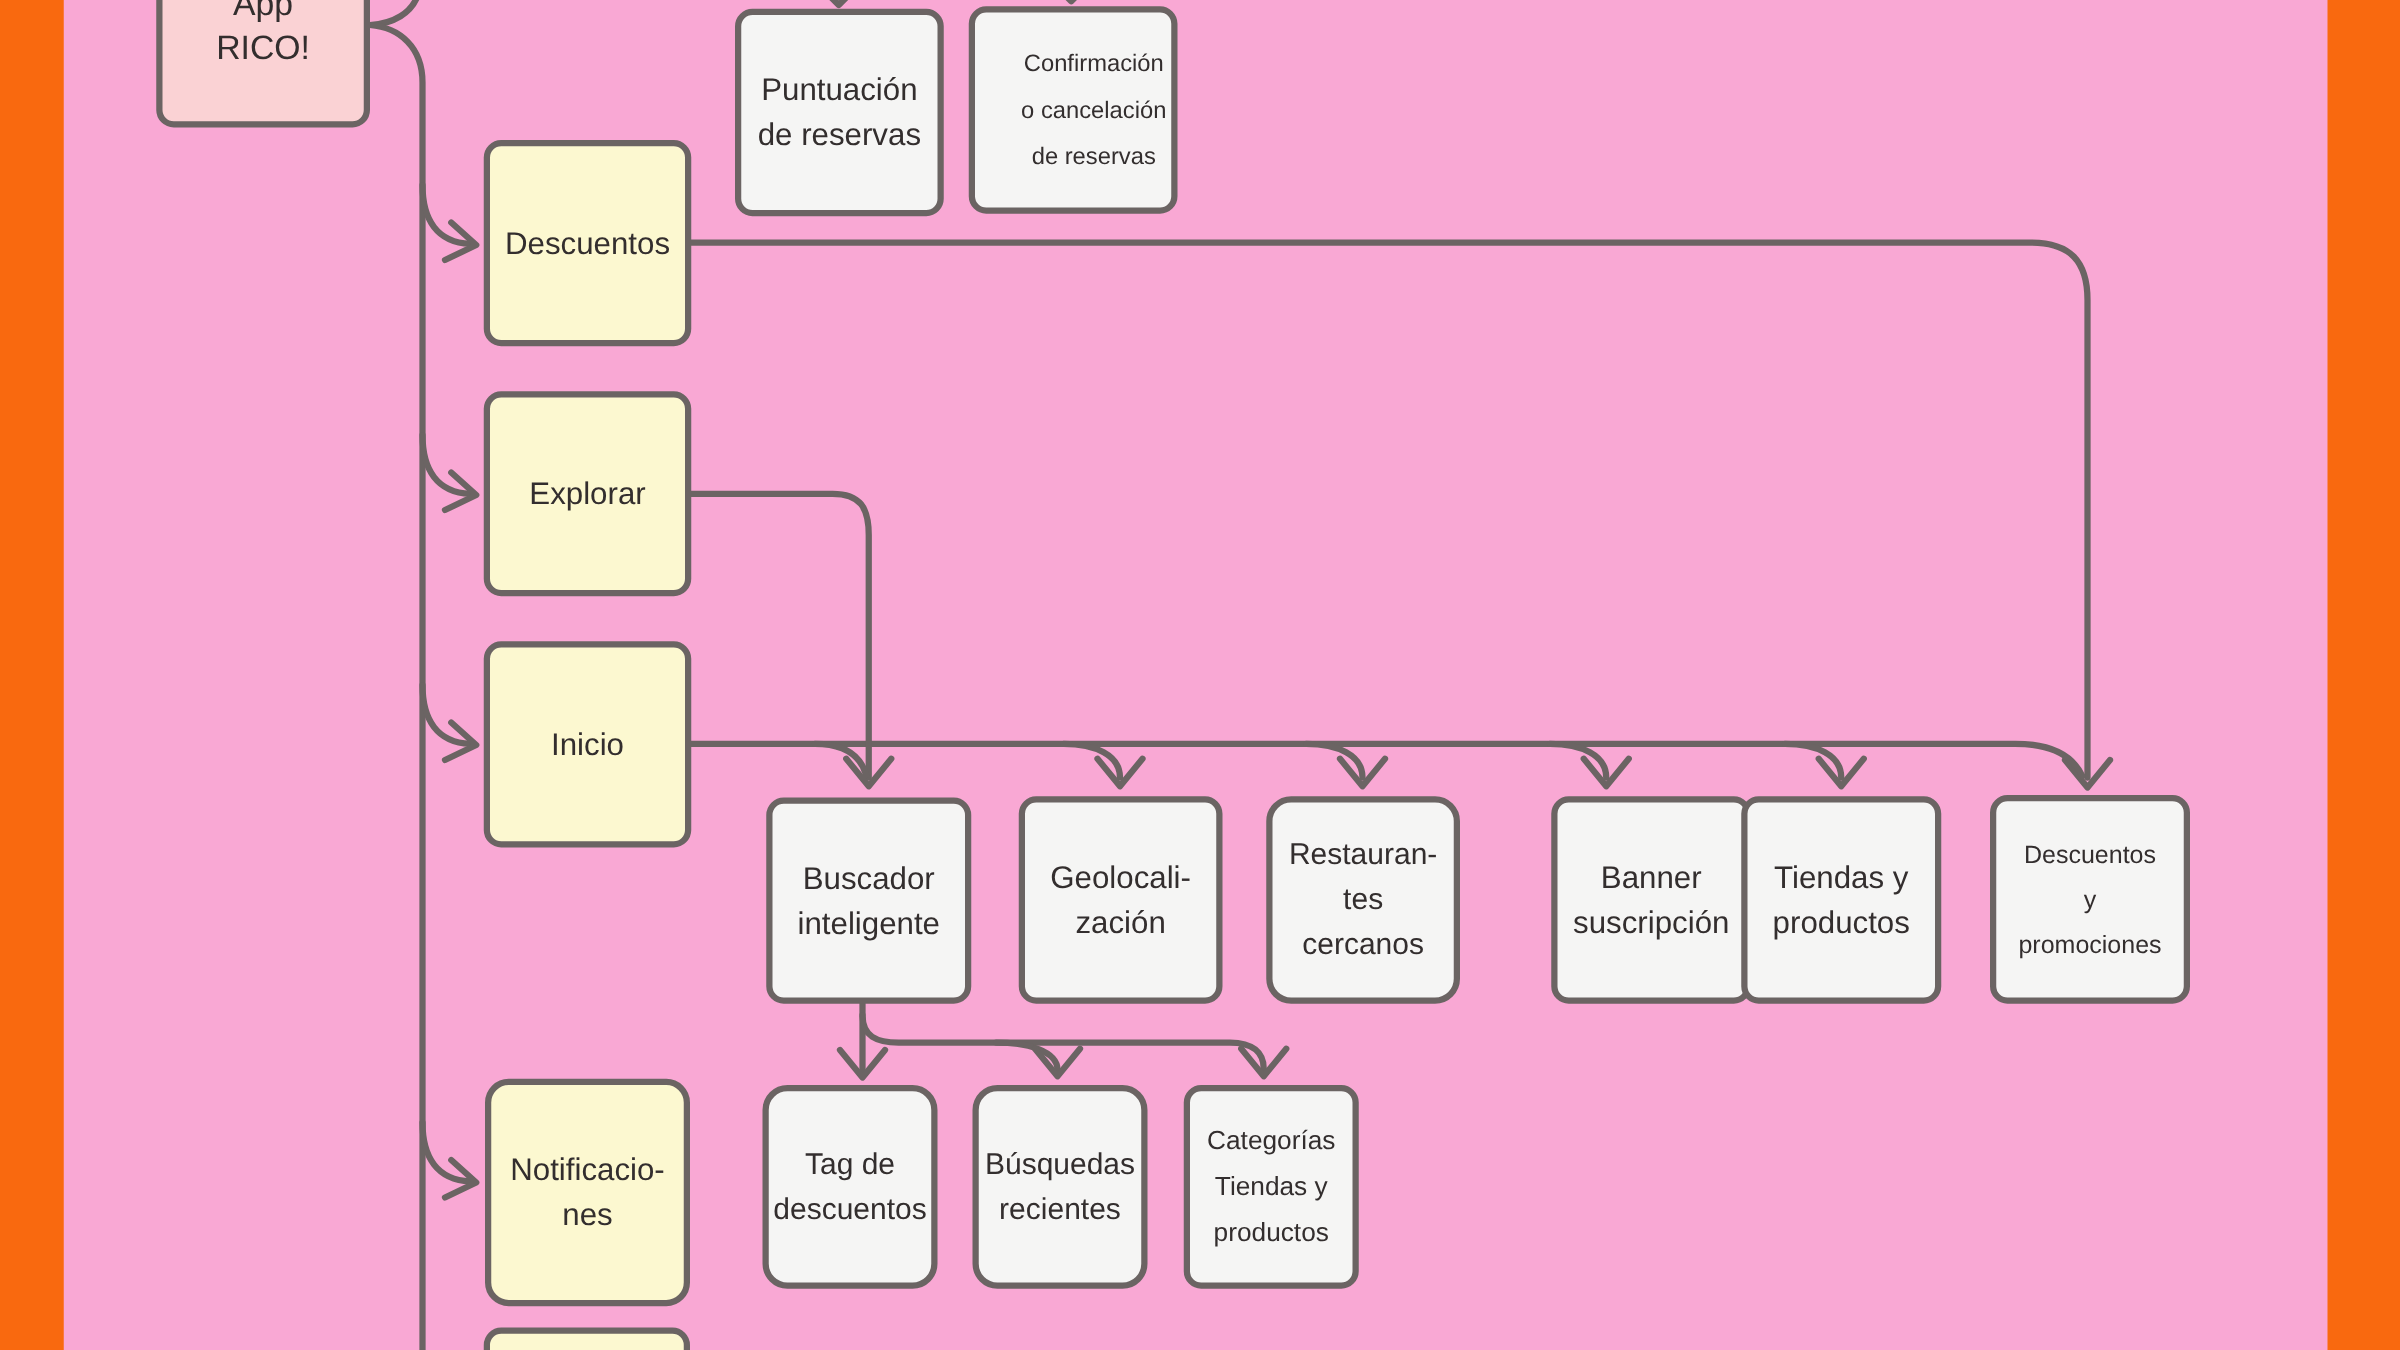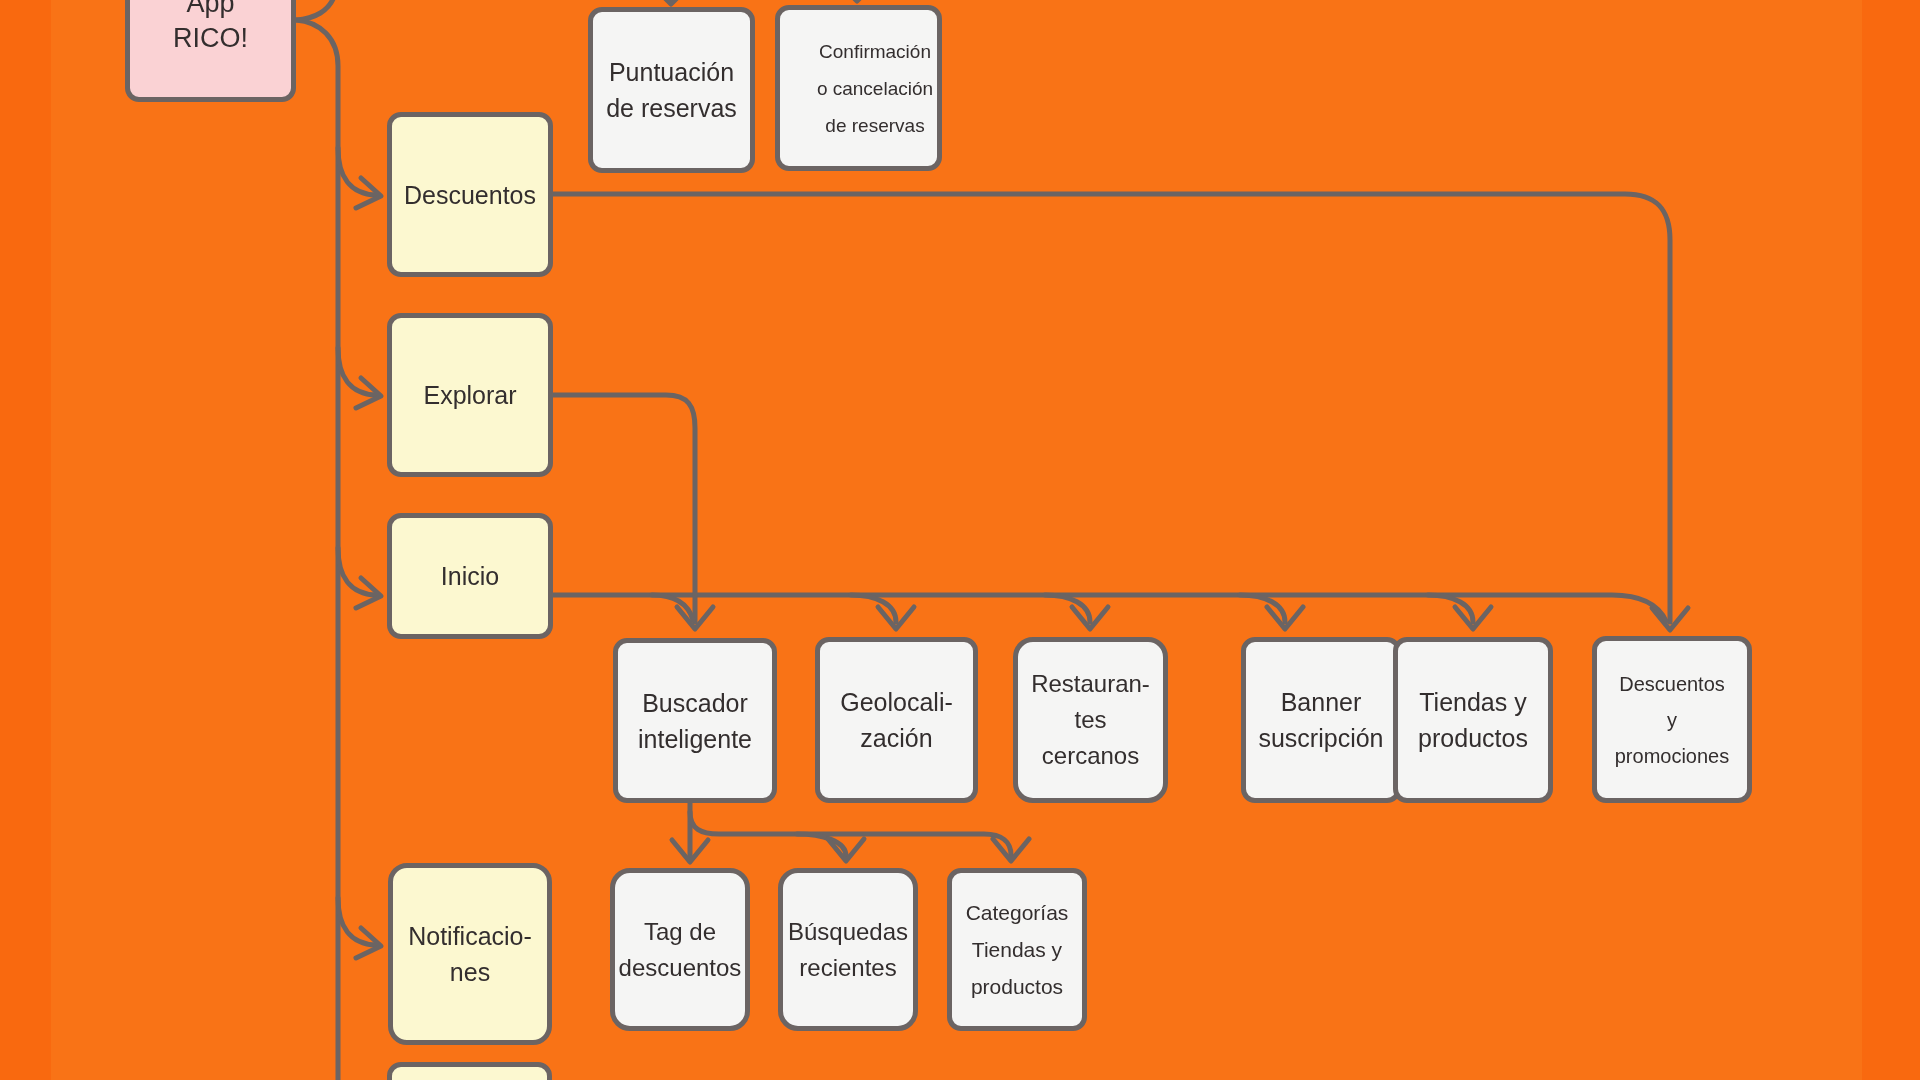--- a/index.html
+++ b/index.html
@@ -1,17 +1,17 @@
 <!DOCTYPE html>
 <html style="--frame-orange: #f9690f; --box-yellow: #fcf8d0; --box-pink: #fad2d4; --box-gray: #f5f5f4; --stroke: #6b6463; --text: #332e2e;"><head>
 <meta charset="utf-8">
 <style>
   html,body{margin:0;padding:0;background:#ffffff;}
   .canvas{
-    position:relative;width:1920px;height:1080px;overflow:hidden;background:#f97316;
+    position:relative;width:1920px;height:1080px;overflow:hidden;background:#f9a8d4;
     font-family:"Liberation Sans", sans-serif;color:var(--text,#332e2e);
   }
   .connectors{position:absolute;left:0;top:0;width:1920px;height:1080px;z-index:1;}
   .connectors path{fill:none;stroke:var(--stroke,#6b6463);stroke-width:5;stroke-linecap:round;stroke-linejoin:round;}
   .node{
     position:absolute;z-index:2;box-sizing:border-box;
     background:var(--box-gray,#f5f5f4);
     border:5px solid var(--stroke,#6b6463);border-radius:14px;
     display:flex;flex-direction:column;align-items:center;justify-content:center;
     text-align:center;
@@ -94,21 +94,21 @@
   </div>
 
   <div class="node yellow fs25" style="left:387px;top:112px;width:166px;height:165px;">
     <span>Descuentos</span>
   </div>
 
   <div class="node yellow fs25" style="left:387px;top:313px;width:166px;height:164px;">
     <span>Explorar</span>
   </div>
 
-  <div class="node yellow fs25" style="left:387px;top:513px;width:166px;height:126px;text-align:center;">
+  <div class="node yellow fs25" style="left:387px;top:513px;width:166px;height:165px;text-align:center;">
     <span>Inicio</span>
   </div>
 
   <div class="node yellow fs25" style="left:388px;top:863px;width:164px;height:182px;border-radius:19px;">
     <span>Notificacio-</span>
     <span>nes</span>
   </div>
 
   <div class="node yellow fs25" style="left:387px;top:1062px;width:165px;height:160px;"></div>
 

